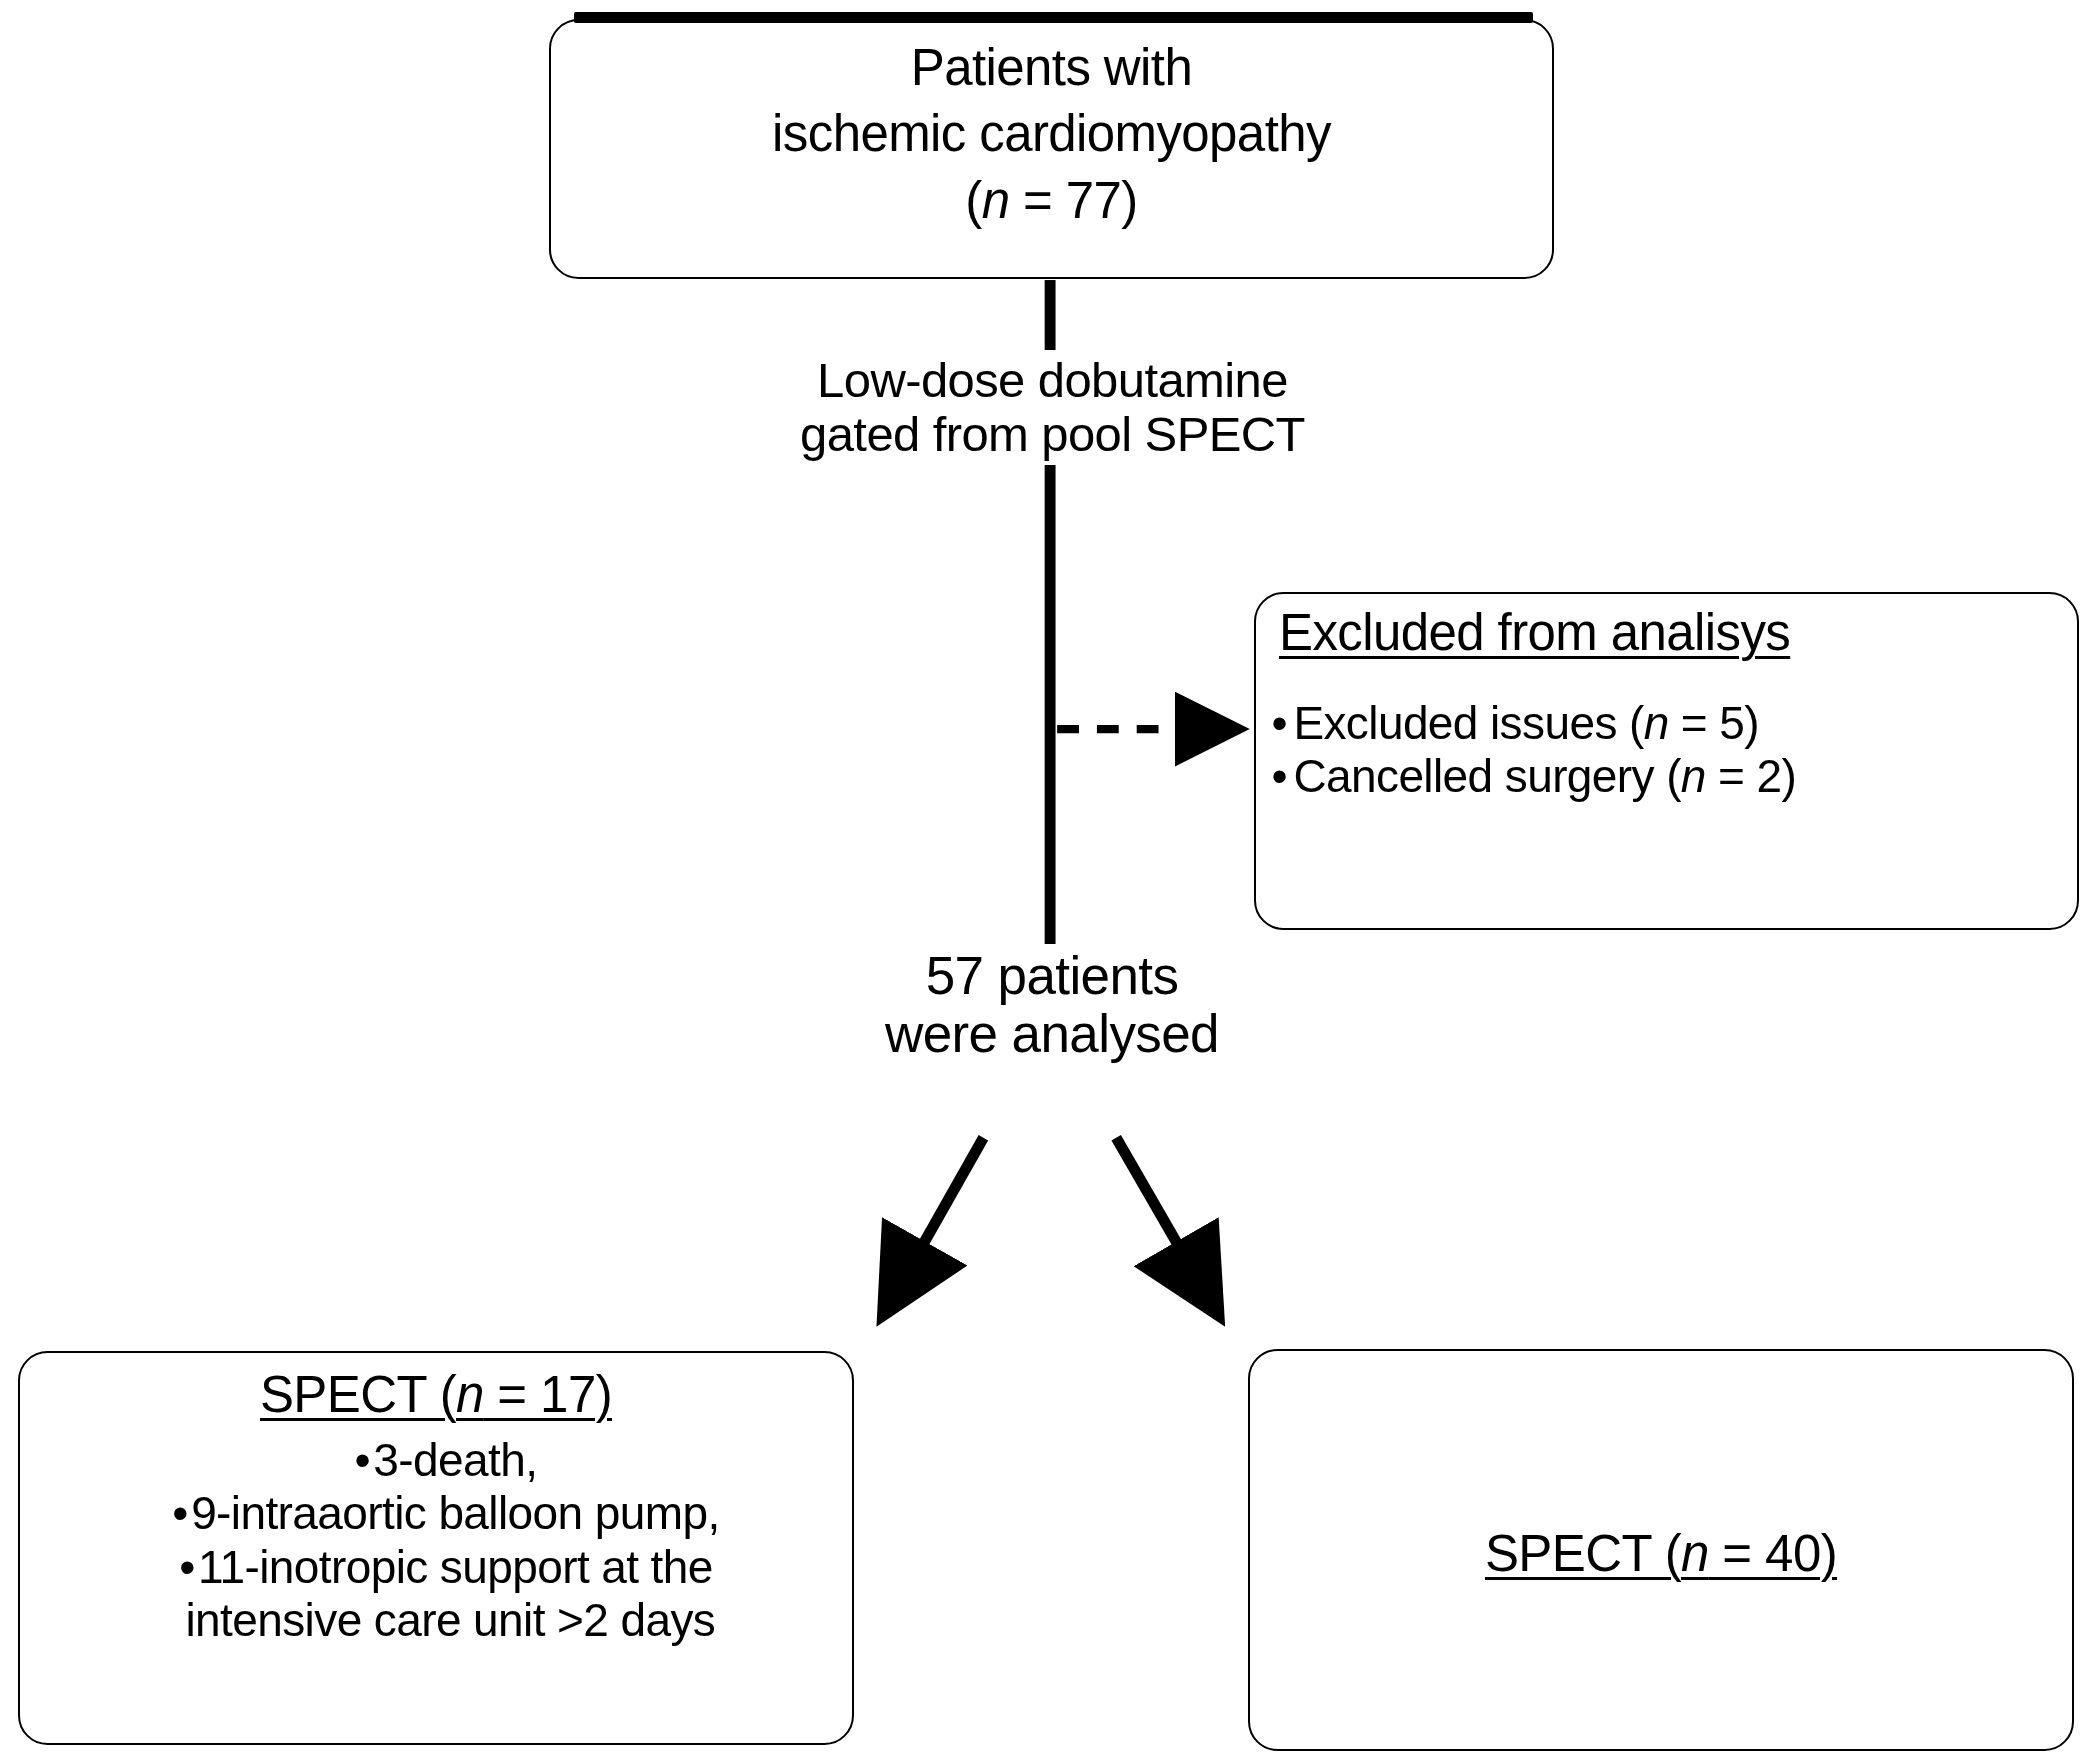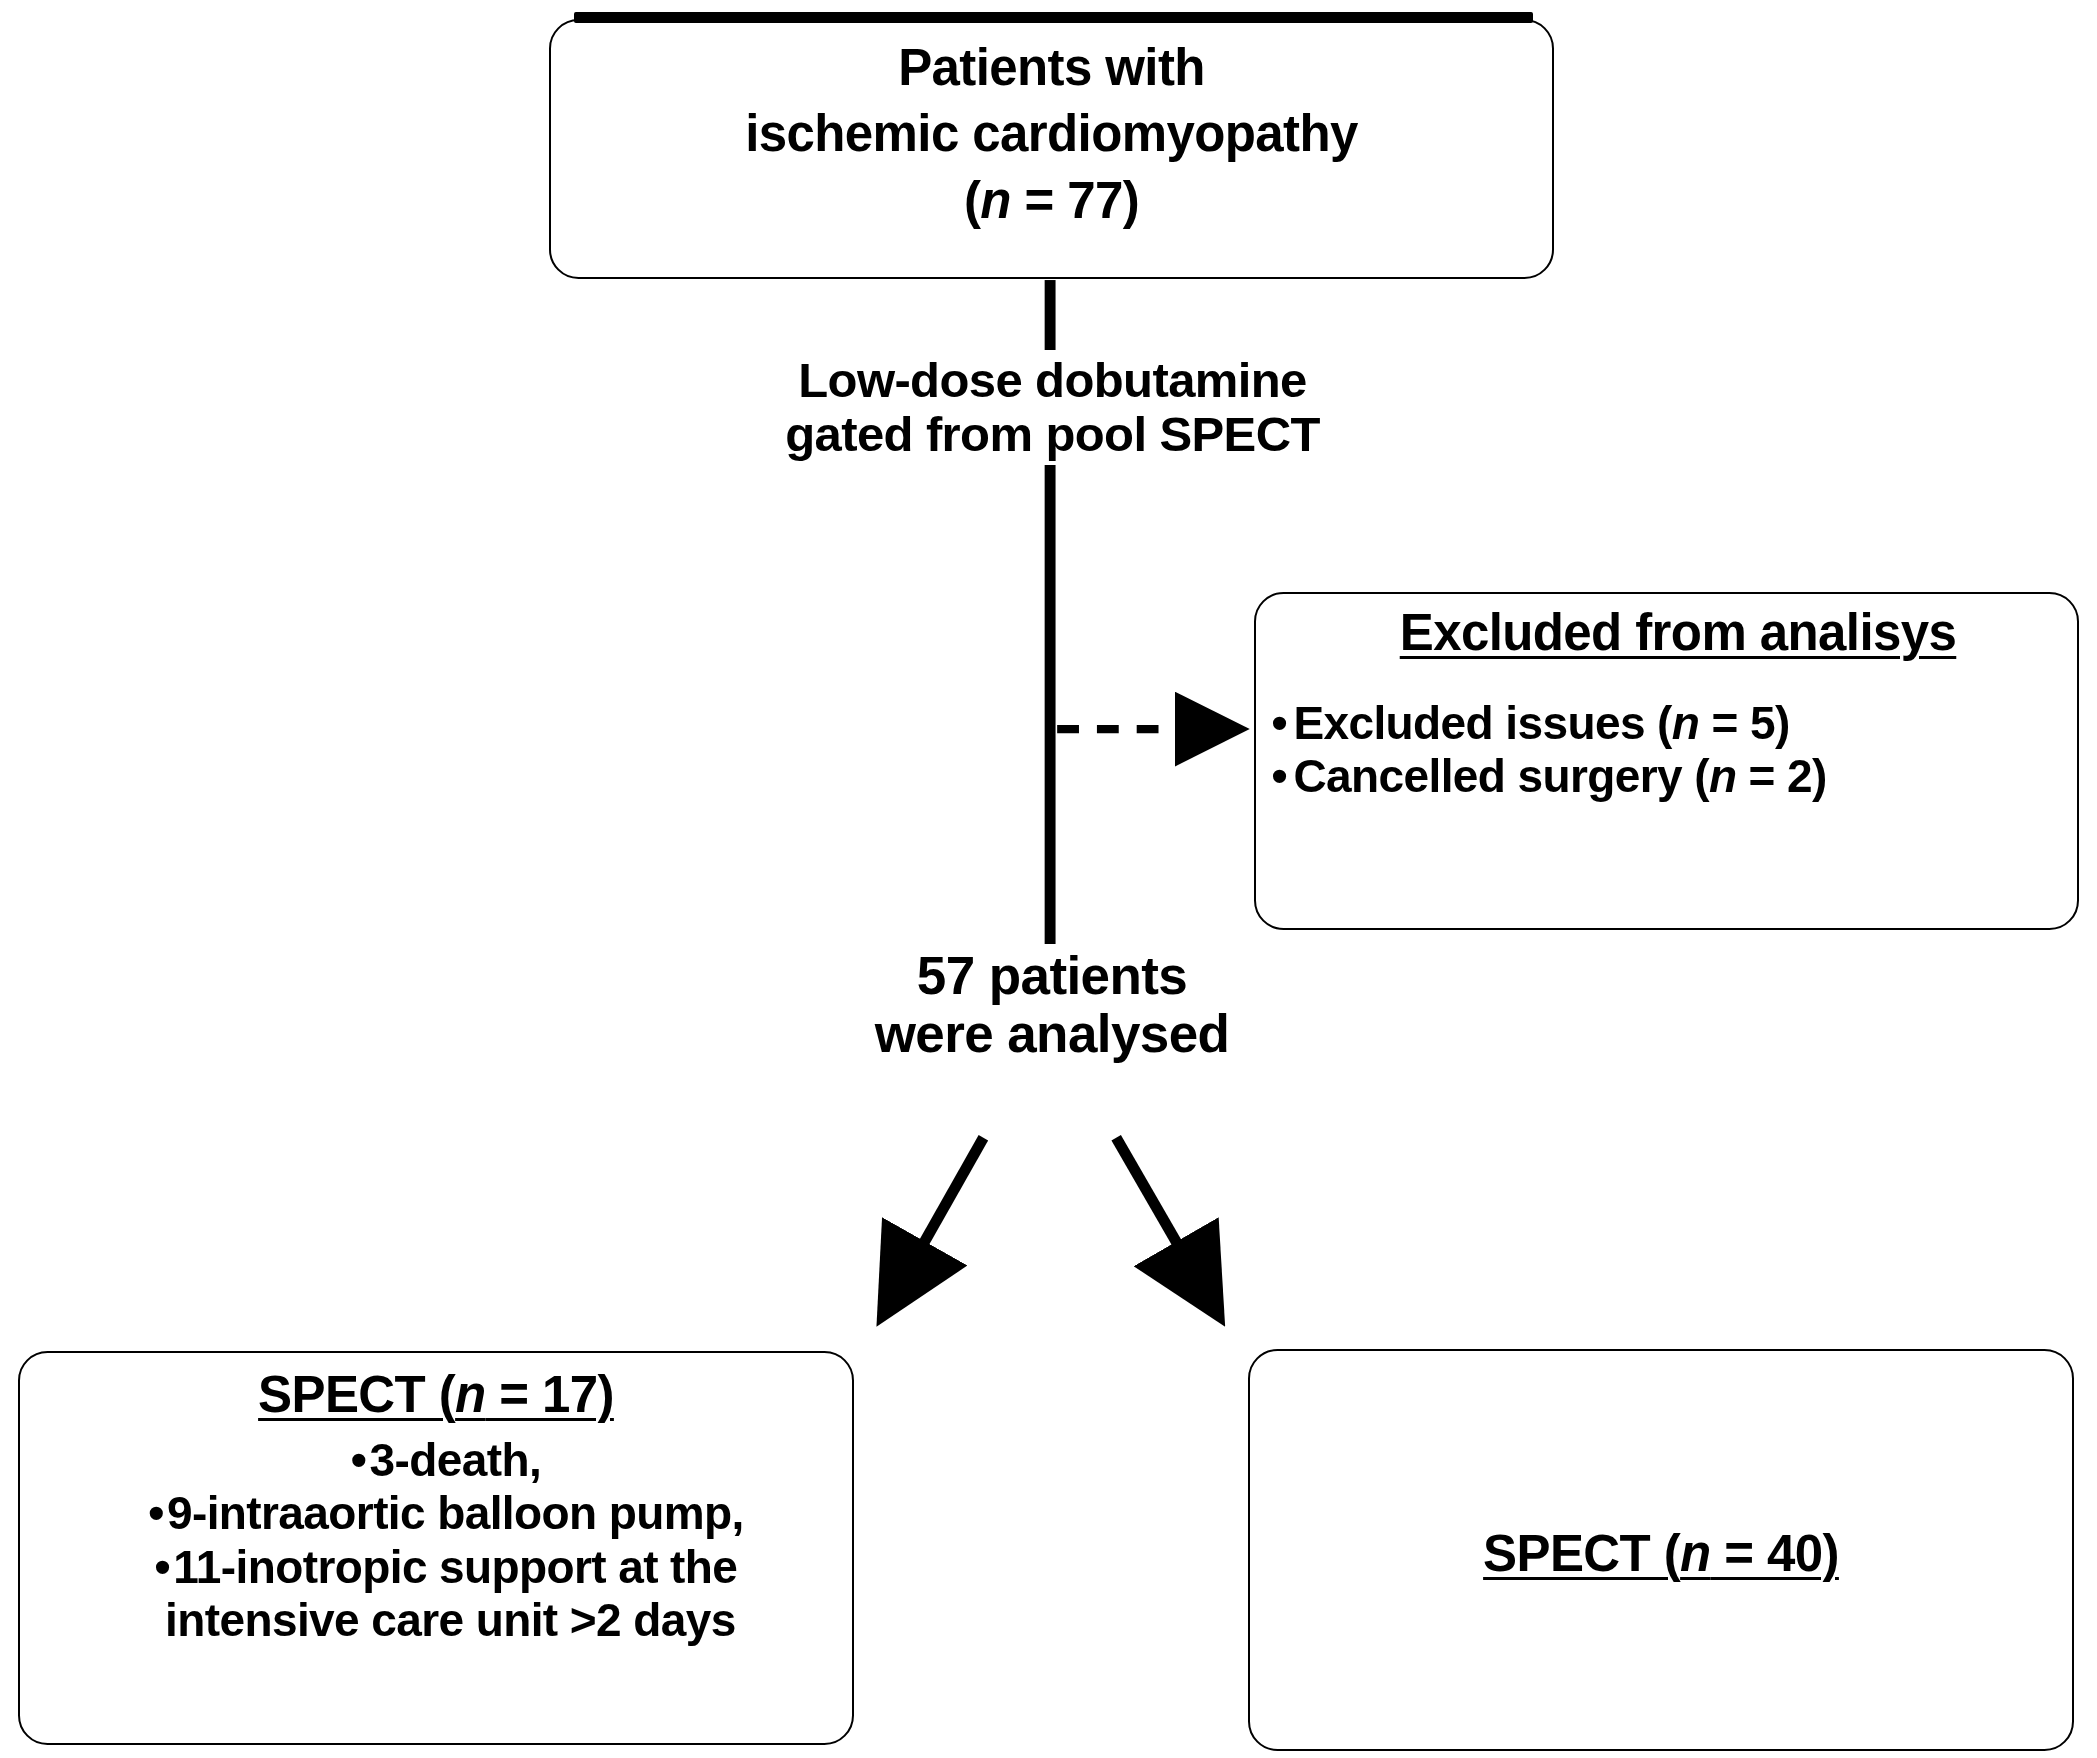--- a/index.html
+++ b/index.html
@@ -1,21 +1,21 @@
 <!DOCTYPE html>
 <html style="font-size:10.3px"><head>
 <meta charset="utf-8">
 <style>
   html,body{margin:0;padding:0;background:#ffffff;}
   body{
     width:2097px;height:1759px;position:relative;overflow:hidden;
     font-family:"Liberation Sans","DejaVu Sans",sans-serif;
     color:#000000;
   }
-  .stage{position:absolute;inset:0;font-weight:bold;}
+  .stage{position:absolute;inset:0;}
 
   svg.wires{position:absolute;left:0;top:0;width:2097px;height:1759px;pointer-events:none;}
 
   .node{
     position:absolute;box-sizing:border-box;background:#ffffff;
     border:2.6px solid #000000;border-radius:29.5px;
   }
   #node-source{left:549px;top:19px;width:1005px;height:260px;border-top-width:2.6px;}
   #node-source .thickcap{
     position:absolute;left:23px;right:19px;top:-9px;height:11px;background:#000;border-radius:1.9px;
@@ -41,21 +41,21 @@
   #label-analysed{
     left:725px;top:944px;width:654px;font-size:53px;letter-spacing:-0.6px;
     white-space:pre-line;padding:2.6px 0;
   }
 
   .box-title{
     display:block;text-align:center;font-size:51px;letter-spacing:-0.6px;
     text-decoration:underline;text-underline-offset:6.4px;text-decoration-thickness:3.2px;
     white-space:nowrap;
   }
-  #node-excluded .box-title{text-align:center;margin:9px 0 6px 23px;}
+  #node-excluded .box-title{text-align:left;margin:9px 0 6px 23px;}
   #node-cepop .box-title{margin-top:11.5px;}
   #node-ncepop .box-title{margin-top:173px;}
 
   ul.bullets{
     list-style:none;margin:0;padding:0;font-size:46px;line-height:1.16;letter-spacing:-0.6px;
   }
   #node-excluded ul.bullets{margin:35px 0 0 15.4px;}
   #node-cepop ul.bullets{margin:10.3px 0 0 16.7px;text-align:center;}
   ul.bullets li{white-space:nowrap;}
   ul.bullets li .bul{display:inline-block;width:22px;}

